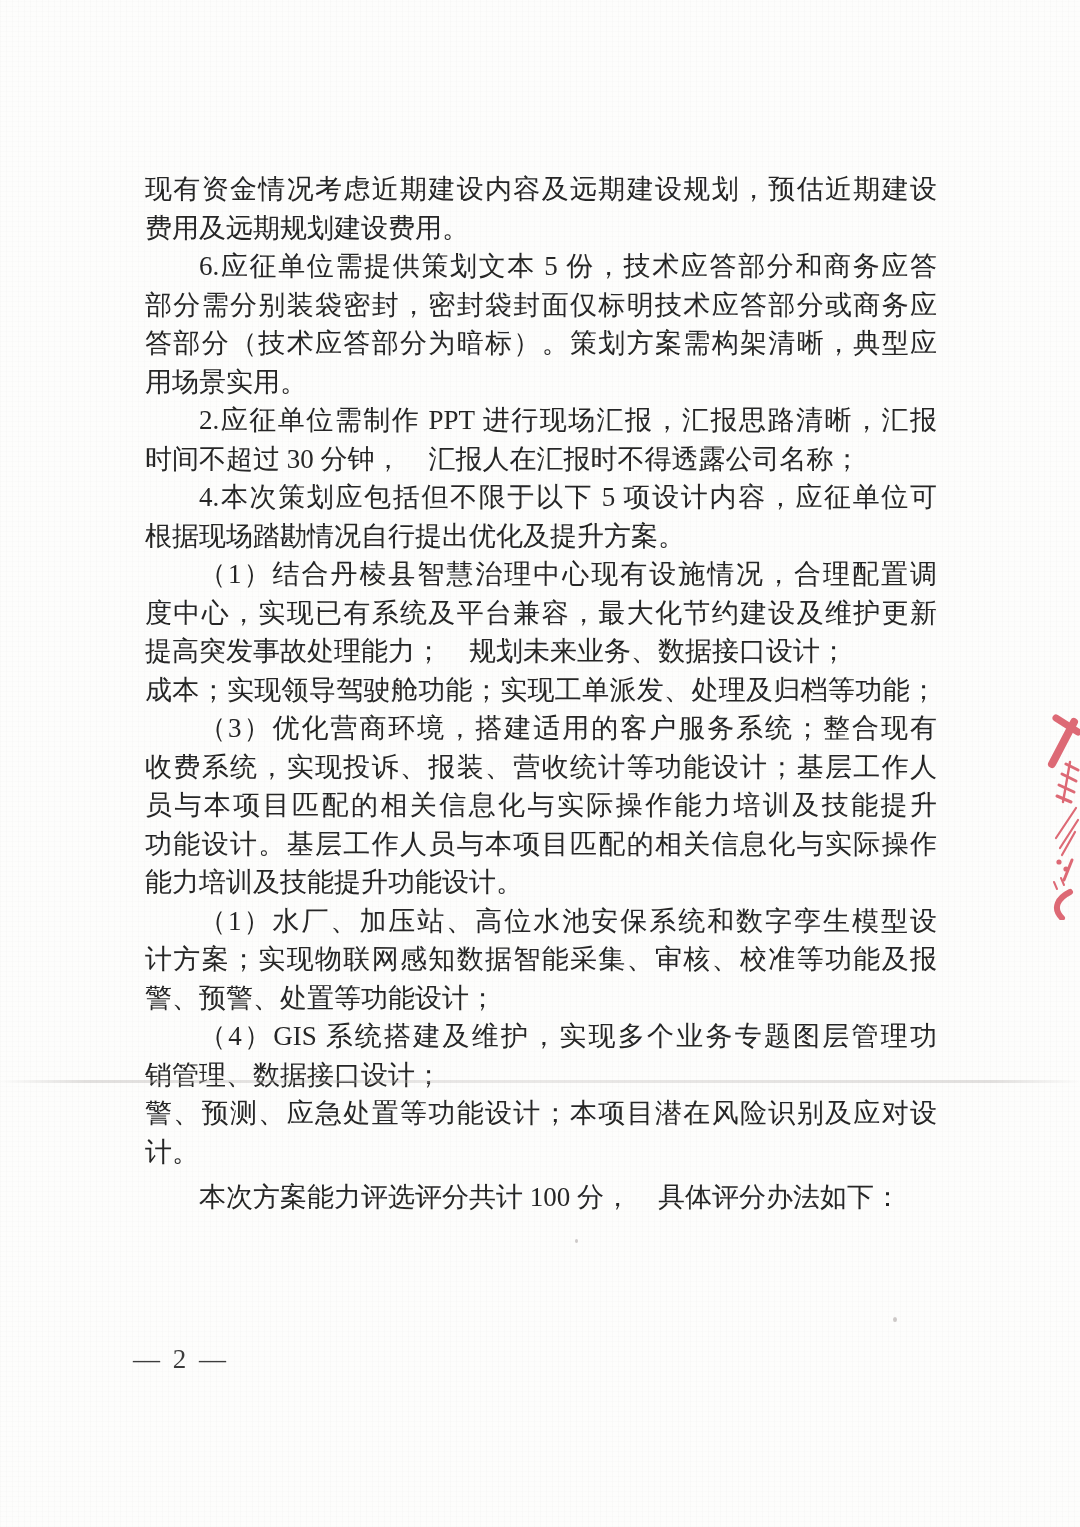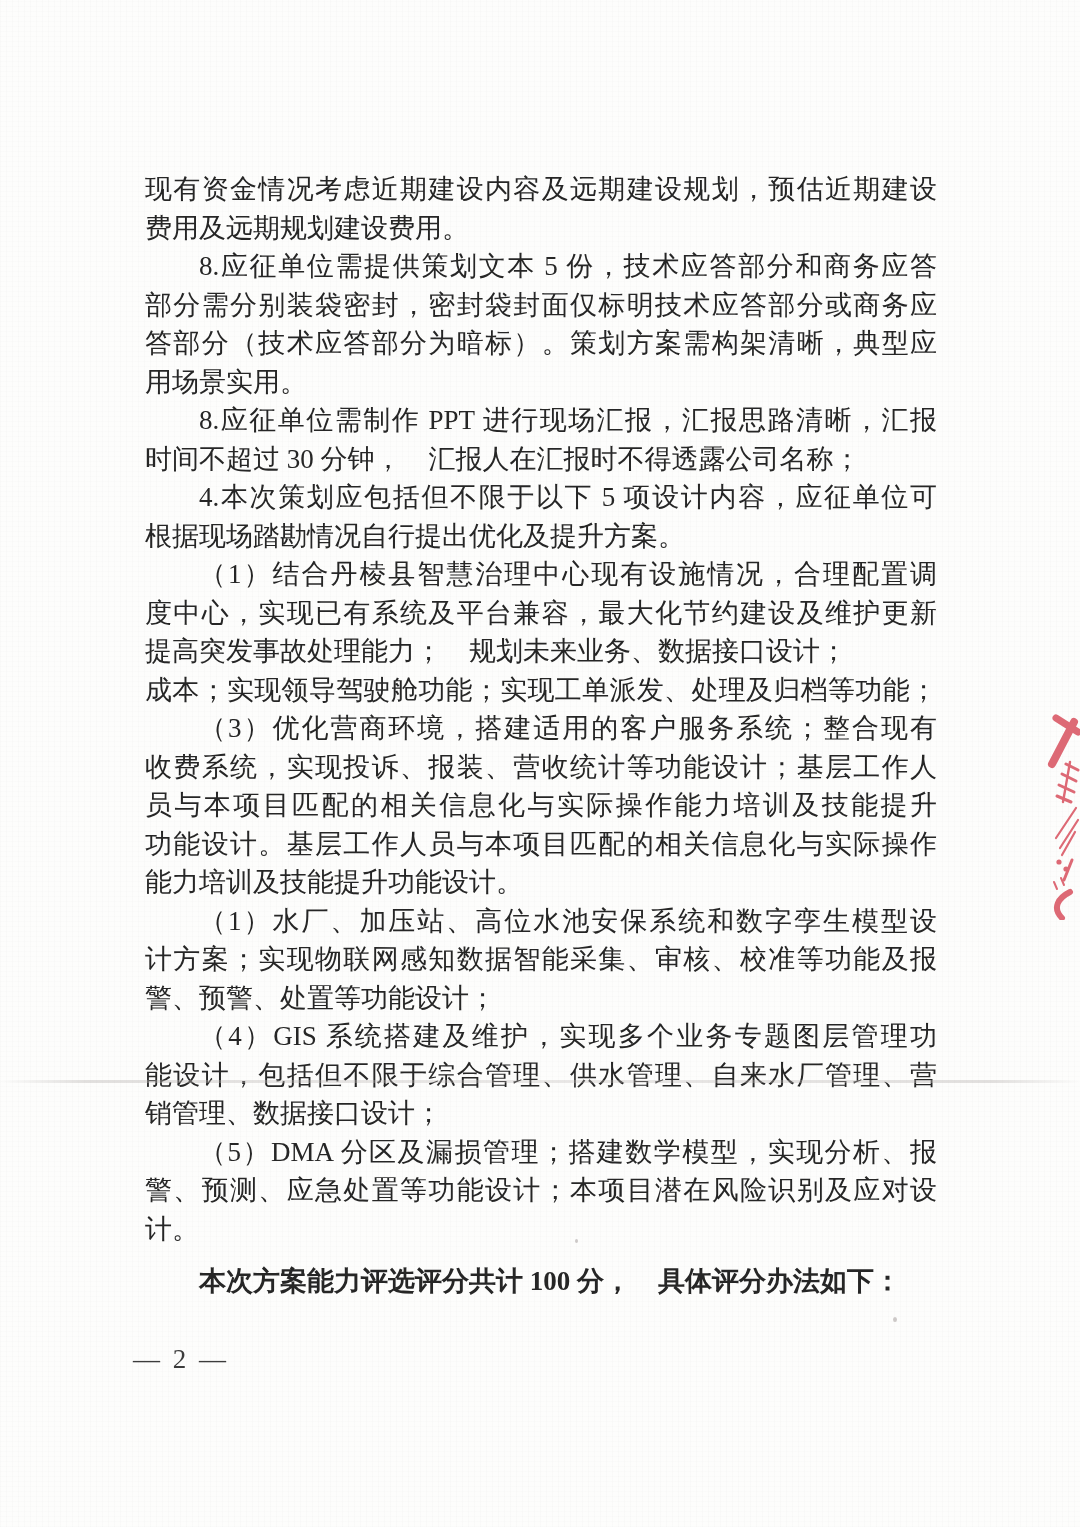--- a/index.html
+++ b/index.html
@@ -40,22 +40,21 @@
     white-space: normal;
   }
   .line.end {
     text-align: center;
     text-align-last: left;
   }
   .line.indent {
     text-indent: 2em;
   }
   .line.gap {
-    margin-top: 14px;
-    font-weight: bold;
+    margin-top: 7px;
   }
   .page-number {
     position: absolute;
     left: 133px;
     top: 1344px;
     font-size: 27px;
     letter-spacing: 3px;
     color: #3c3c3c;
   }
   .scan-line {
@@ -100,44 +99,42 @@
 </head>
 <body>
 
 <div class="page" style="background: rgb(253, 253, 252);">
 
   <div class="texture"></div>
 
   <div class="body-text" style="color: rgb(38, 38, 38);">
       <div class="line">现有资金情况考虑近期建设内容及远期建设规划，预估近期建设</div>
       <div class="line end">费用及远期规划建设费用。</div>
-      <div class="line indent">8.应征单位需提供策划文本 5 份，技术应答部分和商务应答</div>
+      <div class="line indent">6.应征单位需提供策划文本 5 份，技术应答部分和商务应答</div>
       <div class="line">部分需分别装袋密封，密封袋封面仅标明技术应答部分或商务应</div>
       <div class="line">答部分（技术应答部分为暗标）。策划方案需构架清晰，典型应</div>
       <div class="line end">用场景实用。</div>
-      <div class="line indent">8.应征单位需制作 PPT 进行现场汇报，汇报思路清晰，汇报</div>
+      <div class="line indent">2.应征单位需制作 PPT 进行现场汇报，汇报思路清晰，汇报</div>
       <div class="line end">时间不超过 30 分钟，　汇报人在汇报时不得透露公司名称；</div>
       <div class="line indent">4.本次策划应包括但不限于以下 5 项设计内容，应征单位可</div>
       <div class="line end">根据现场踏勘情况自行提出优化及提升方案。</div>
       <div class="line indent">（1）结合丹棱县智慧治理中心现有设施情况，合理配置调</div>
       <div class="line">度中心，实现已有系统及平台兼容，最大化节约建设及维护更新</div>
       <div class="line end">提高突发事故处理能力；　规划未来业务、数据接口设计；</div>
       <div class="line">成本；实现领导驾驶舱功能；实现工单派发、处理及归档等功能；</div>
       <div class="line indent">（3）优化营商环境，搭建适用的客户服务系统；整合现有</div>
       <div class="line">收费系统，实现投诉、报装、营收统计等功能设计；基层工作人</div>
       <div class="line">员与本项目匹配的相关信息化与实际操作能力培训及技能提升</div>
       <div class="line">功能设计。基层工作人员与本项目匹配的相关信息化与实际操作</div>
       <div class="line end">能力培训及技能提升功能设计。</div>
       <div class="line indent">（1）水厂、加压站、高位水池安保系统和数字孪生模型设</div>
       <div class="line">计方案；实现物联网感知数据智能采集、审核、校准等功能及报</div>
       <div class="line end">警、预警、处置等功能设计；</div>
       <div class="line indent">（4）GIS 系统搭建及维护，实现多个业务专题图层管理功</div>
-      <div class="line">能设计，包括但不限于综合管理、供水管理、自来水厂管理、营</div>
       <div class="line end">销管理、数据接口设计；</div>
-      <div class="line indent">（5）DMA 分区及漏损管理；搭建数学模型，实现分析、报</div>
       <div class="line">警、预测、应急处置等功能设计；本项目潜在风险识别及应对设</div>
       <div class="line end">计。</div>
       <div class="line indent end gap">本次方案能力评选评分共计 100 分，　具体评分办法如下：</div>
     </div>
 
   <div class="scan-line"></div>
 
   <div class="speck s1"></div>
   <div class="speck s2"></div>
 

